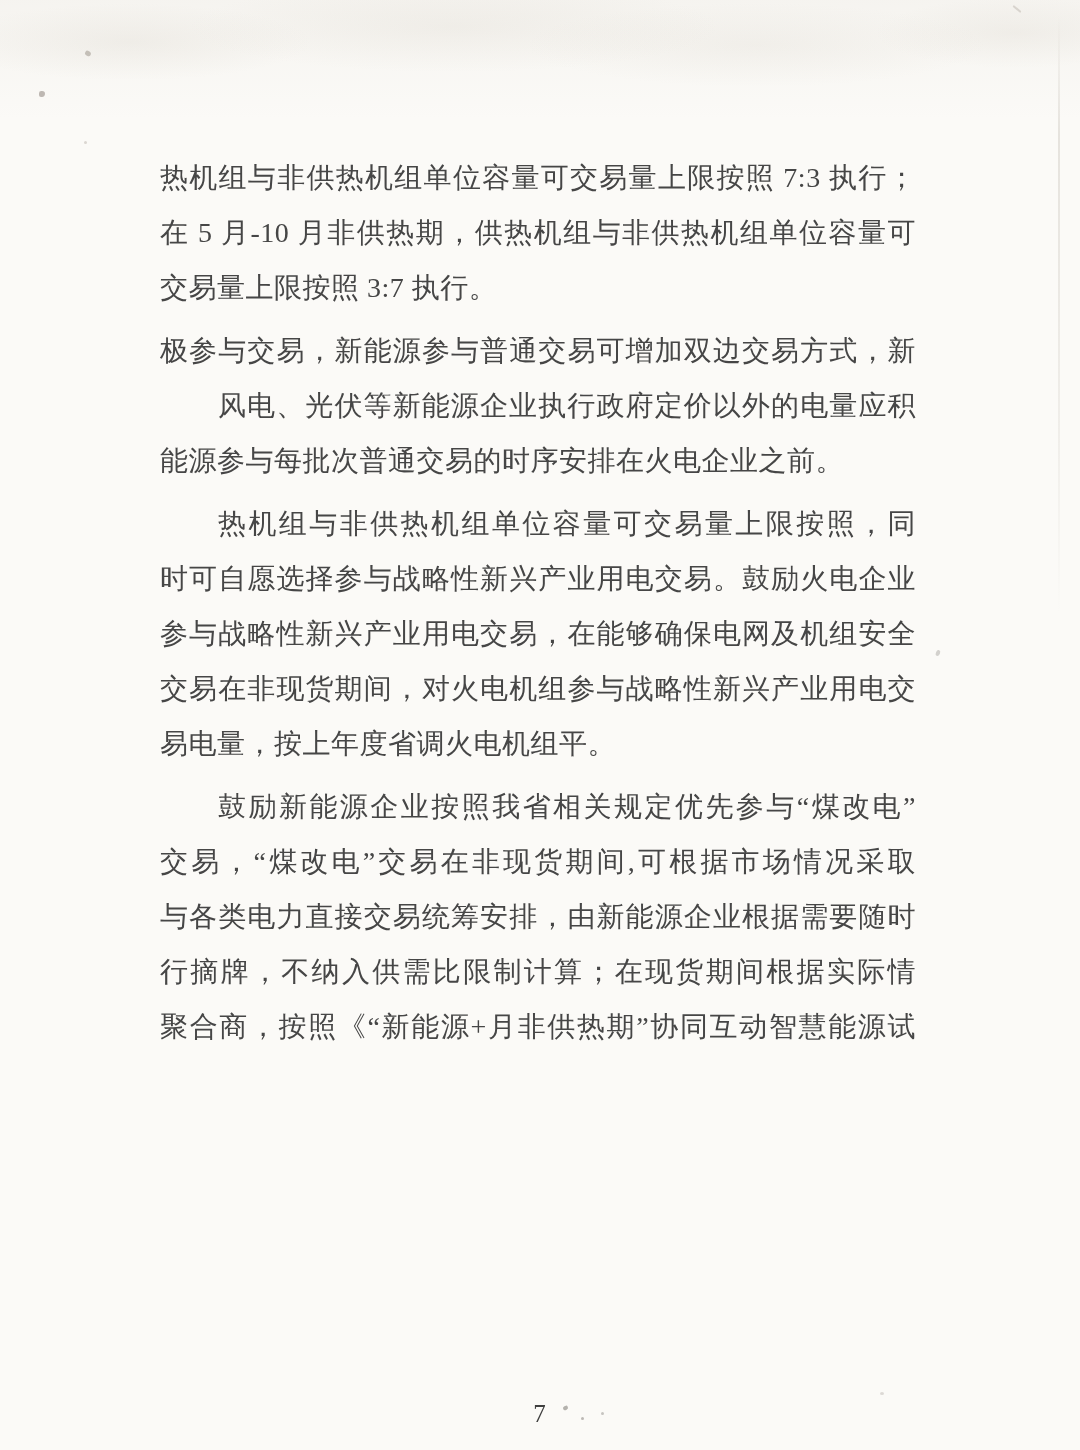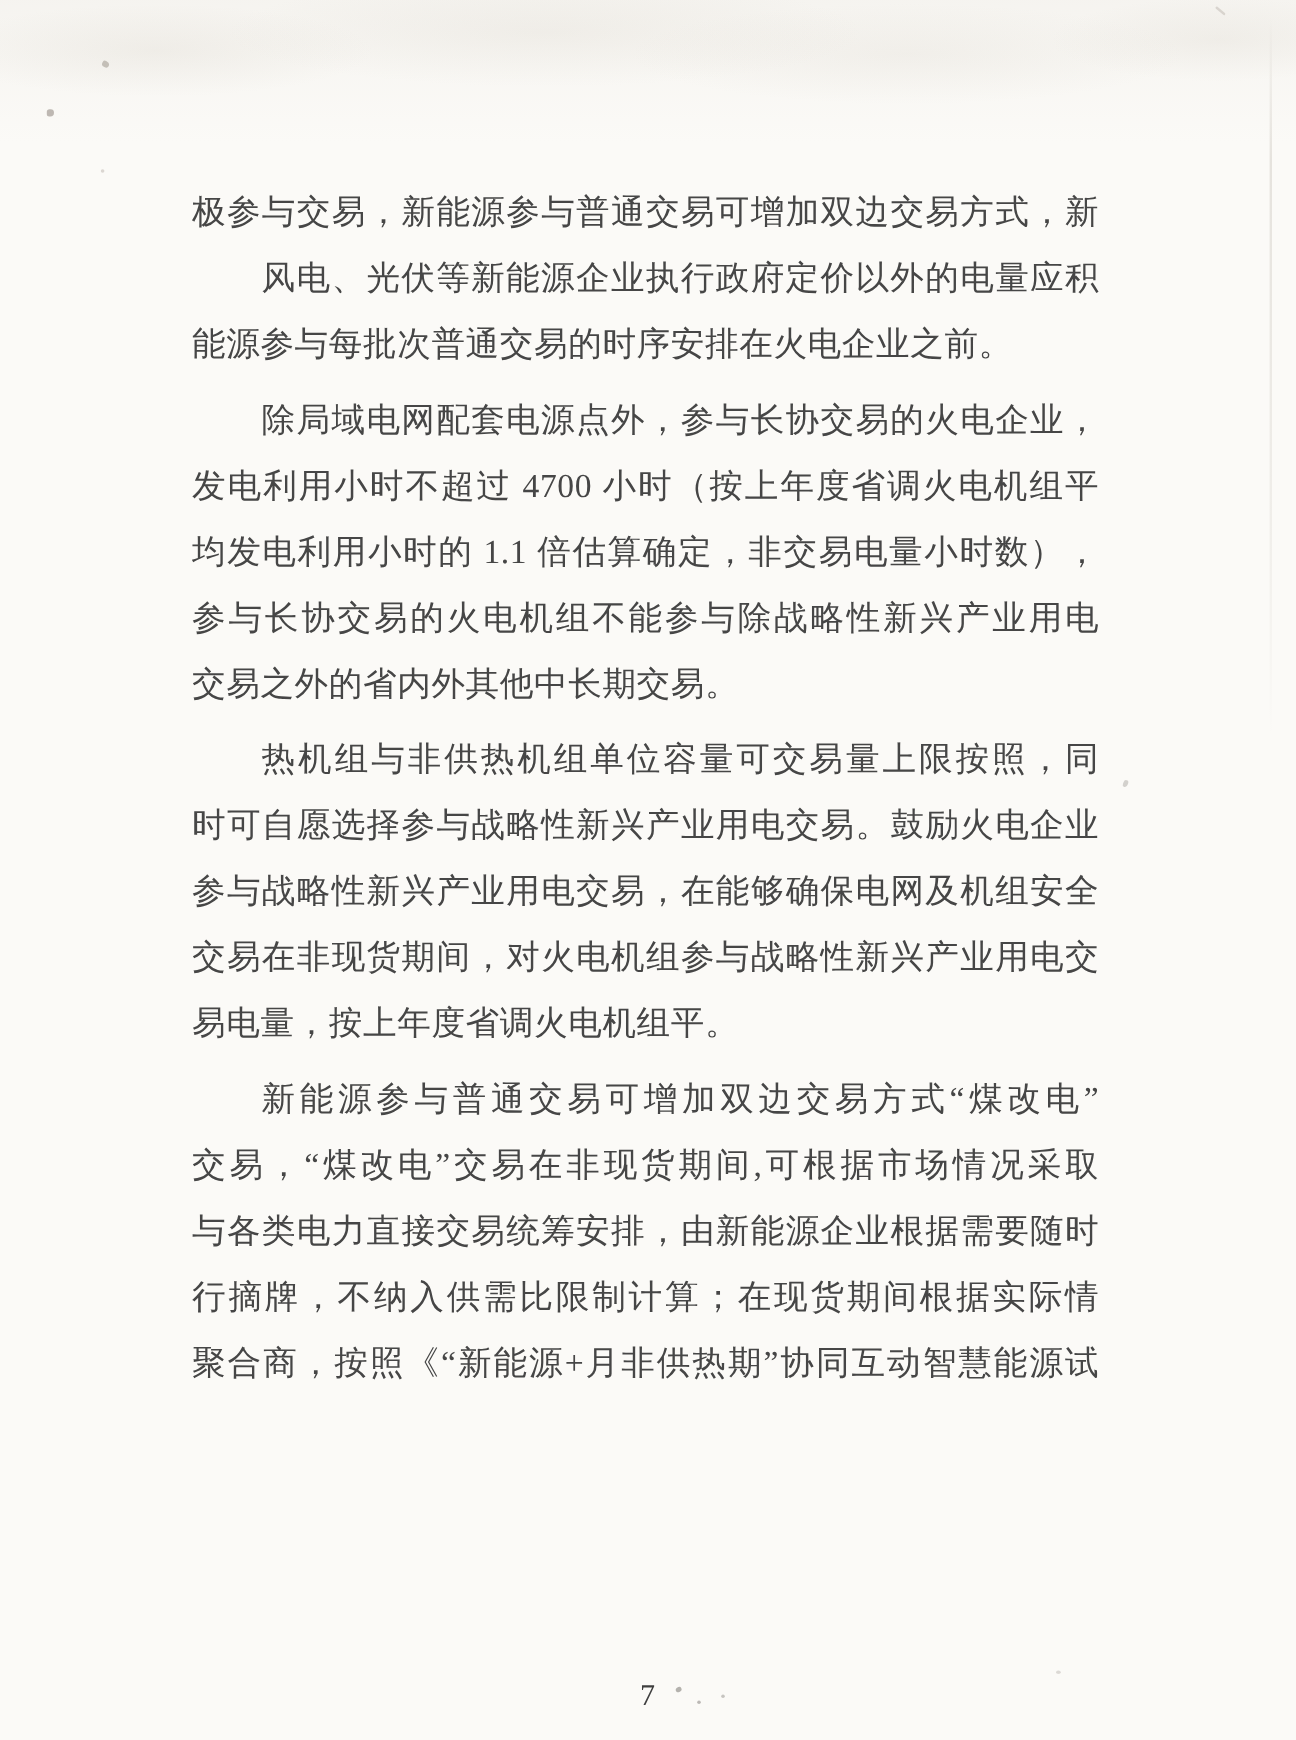--- a/index.html
+++ b/index.html
@@ -93,40 +93,38 @@
 </style>
 </head>
 <body>
 
 <div class="page">
   <div class="scan-texture"></div>
   <div class="paper-edge"></div>
 
   <div class="content">
       <div class="paragraph">
+        <div class="line fill">热机组与非供热机组单位容量可交易量上限按照 7:3 执行；</div>
+        <div class="line fill">在 5 月-10 月非供热期，供热机组与非供热机组单位容量可</div>
+        <div class="line">交易量上限按照 3:7 执行。</div>
+      </div>
+      <div class="paragraph">
         <div class="line fill">极参与交易，新能源参与普通交易可增加双边交易方式，新</div>
         <div class="line indent fill">风电、光伏等新能源企业执行政府定价以外的电量应积</div>
         <div class="line">能源参与每批次普通交易的时序安排在火电企业之前。</div>
-      </div>
-      <div class="paragraph">
-        <div class="line indent fill">除局域电网配套电源点外，参与长协交易的火电企业，</div>
-        <div class="line fill">发电利用小时不超过 4700 小时（按上年度省调火电机组平</div>
-        <div class="line fill">均发电利用小时的 1.1 倍估算确定，非交易电量小时数），</div>
-        <div class="line fill">参与长协交易的火电机组不能参与除战略性新兴产业用电</div>
-        <div class="line">交易之外的省内外其他中长期交易。</div>
       </div>
       <div class="paragraph">
         <div class="line indent fill">热机组与非供热机组单位容量可交易量上限按照，同</div>
         <div class="line fill">时可自愿选择参与战略性新兴产业用电交易。鼓励火电企业</div>
         <div class="line fill">参与战略性新兴产业用电交易，在能够确保电网及机组安全</div>
         <div class="line fill">交易在非现货期间，对火电机组参与战略性新兴产业用电交</div>
         <div class="line">易电量，按上年度省调火电机组平。</div>
       </div>
       <div class="paragraph">
-        <div class="line indent fill">新能源参与普通交易可增加双边交易方式“煤改电”</div>
+        <div class="line indent fill">鼓励新能源企业按照我省相关规定优先参与“煤改电”</div>
         <div class="line fill">交易，“煤改电”交易在非现货期间,可根据市场情况采取</div>
         <div class="line fill">与各类电力直接交易统筹安排，由新能源企业根据需要随时进</div>
         <div class="line fill">行摘牌，不纳入供需比限制计算；在现货期间根据实际情况，</div>
         <div class="line fill">聚合商，按照《“新能源+月非供热期”协同互动智慧能源试</div>
       </div>
     </div>
 
   <div class="page-number">7</div>
 
   <div class="speck s1"></div>

